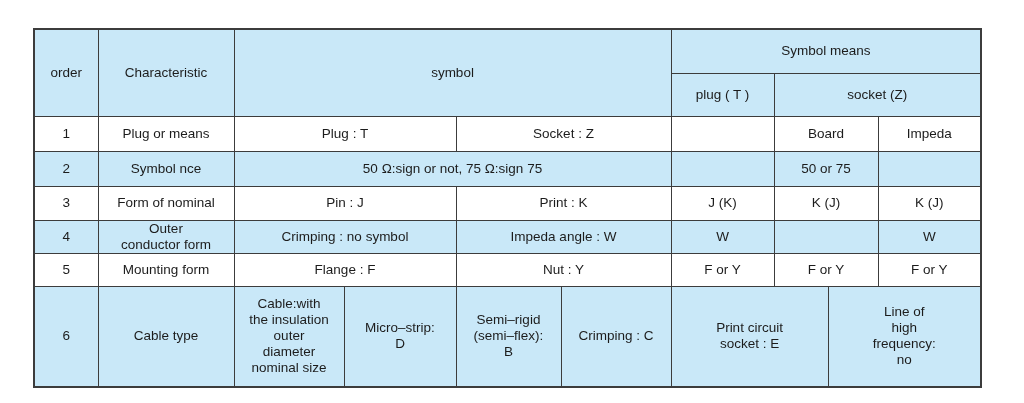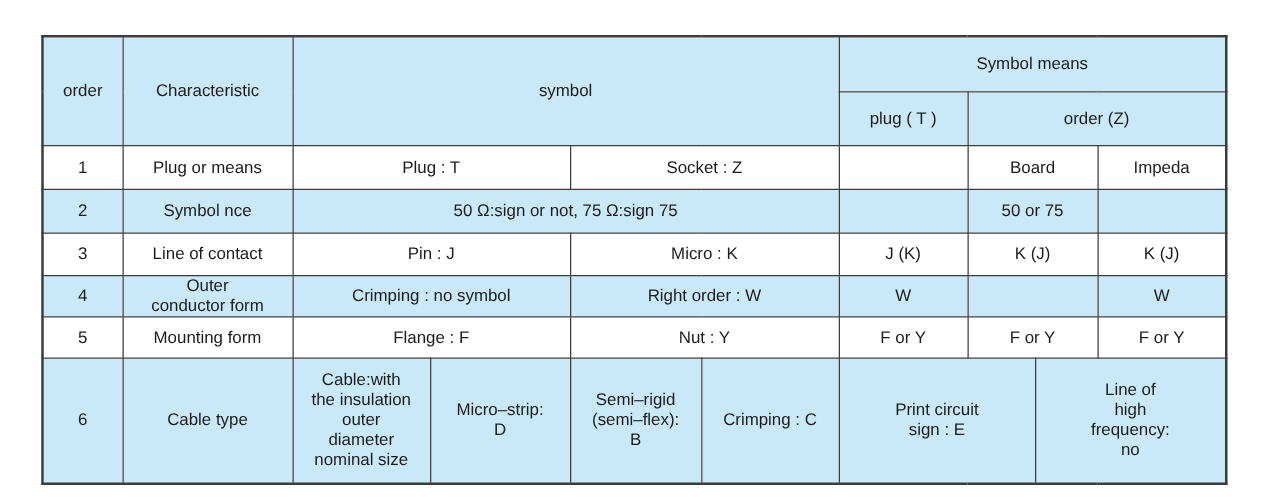--- a/index.html
+++ b/index.html
@@ -42,21 +42,21 @@
 
     <tr style="height:44px">
       <td class="b" rowspan="2">order</td>
       <td class="b" rowspan="2">Characteristic</td>
       <td class="b" rowspan="2" colspan="4">symbol</td>
       <td class="b" colspan="4">Symbol means</td>
     </tr>
 
     <tr style="height:43px">
       <td class="b">plug ( T )</td>
-      <td class="b" colspan="3">order (Z)</td>
+      <td class="b" colspan="3">socket (Z)</td>
     </tr>
 
     <tr style="height:35px">
       <td>1</td>
       <td>Plug or means</td>
       <td colspan="2">Plug : T</td>
       <td colspan="2">Socket : Z</td>
       <td></td>
       <td colspan="2">Board</td>
       <td>Impeda</td>
@@ -66,34 +66,34 @@
       <td class="b">2</td>
       <td class="b">Symbol nce</td>
       <td class="b" colspan="4">50 Ω:sign or not, 75 Ω:sign 75</td>
       <td class="b"></td>
       <td class="b" colspan="2">50 or 75</td>
       <td class="b"></td>
     </tr>
 
     <tr style="height:34px">
       <td>3</td>
-      <td>Line of contact</td>
+      <td>Form of nominal</td>
       <td colspan="2">Pin : J</td>
-      <td colspan="2">Micro : K</td>
+      <td colspan="2">Print : K</td>
       <td>J (K)</td>
       <td colspan="2">K (J)</td>
       <td>K (J)</td>
     </tr>
 
     <tr style="height:33px">
       <td class="b">4</td>
       <td class="b">Outer
 conductor form</td>
       <td class="b" colspan="2">Crimping : no symbol</td>
-      <td class="b" colspan="2">Right order : W</td>
+      <td class="b" colspan="2">Impeda angle : W</td>
       <td class="b">W</td>
       <td class="b" colspan="2"></td>
       <td class="b">W</td>
     </tr>
 
     <tr style="height:33px">
       <td>5</td>
       <td>Mounting form</td>
       <td colspan="2">Flange : F</td>
       <td colspan="2">Nut : Y</td>
@@ -110,20 +110,20 @@
 outer
 diameter
 nominal size</td>
       <td class="b">Micro–strip:
 D</td>
       <td class="b">Semi–rigid
 (semi–flex):
 B</td>
       <td class="b">Crimping : C</td>
       <td class="b" colspan="2">Print circuit
-sign : E</td>
+socket : E</td>
       <td class="b" colspan="2">Line of
 high
 frequency:
 no</td>
     </tr>
   </tbody>
 </table>
 
 </body></html>

